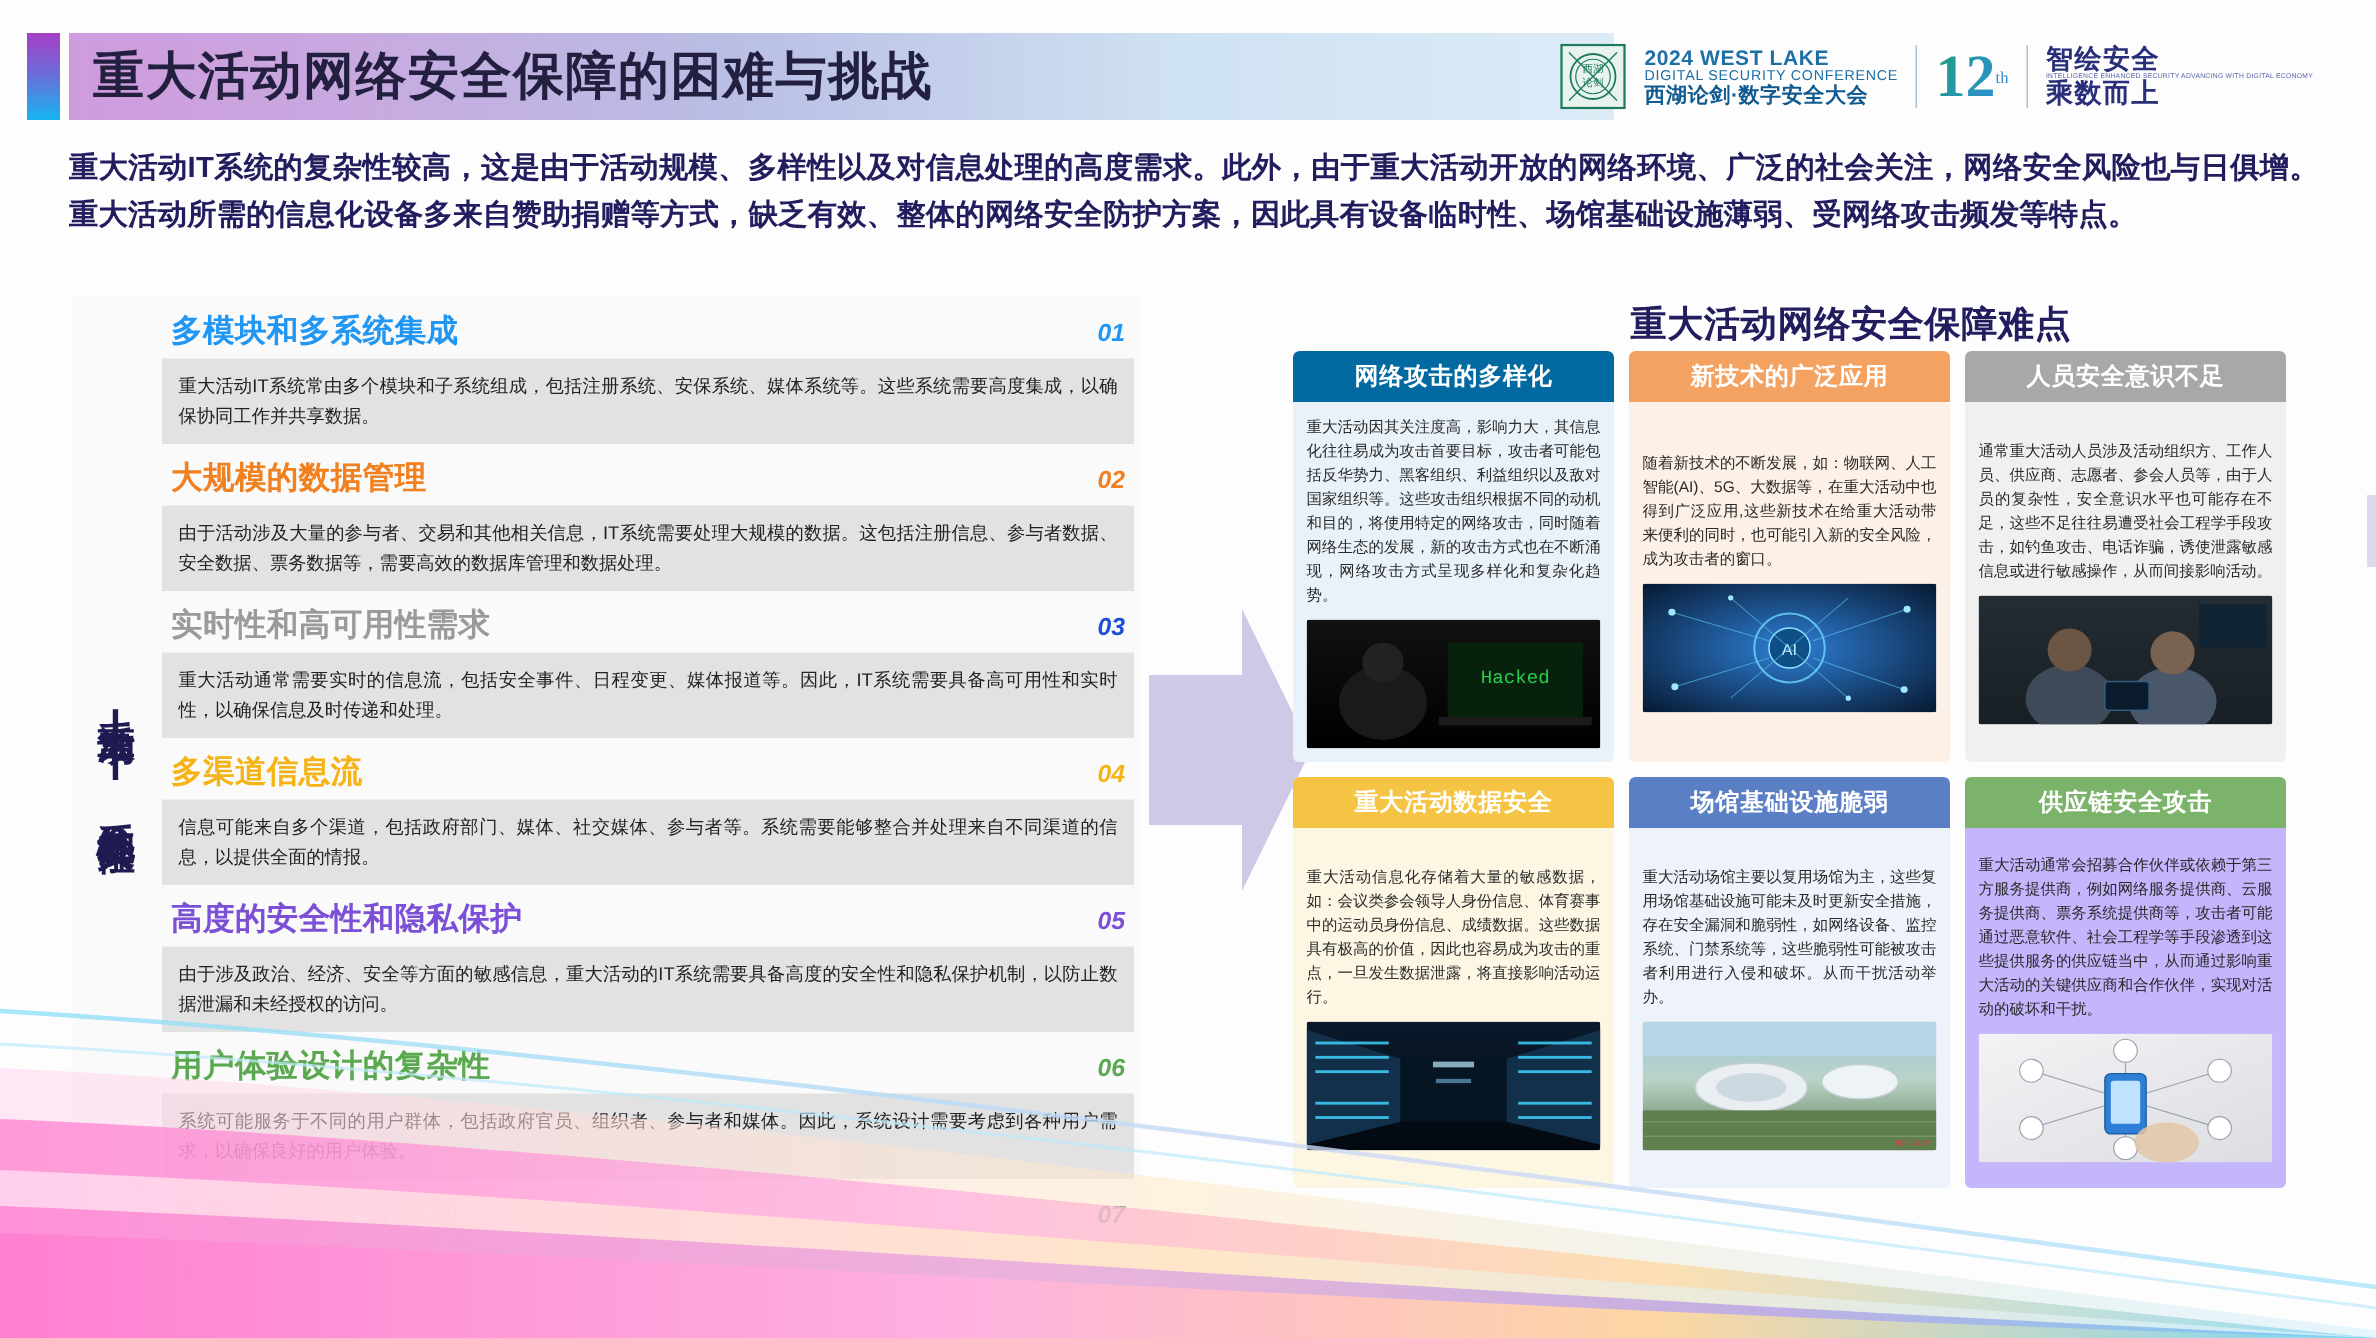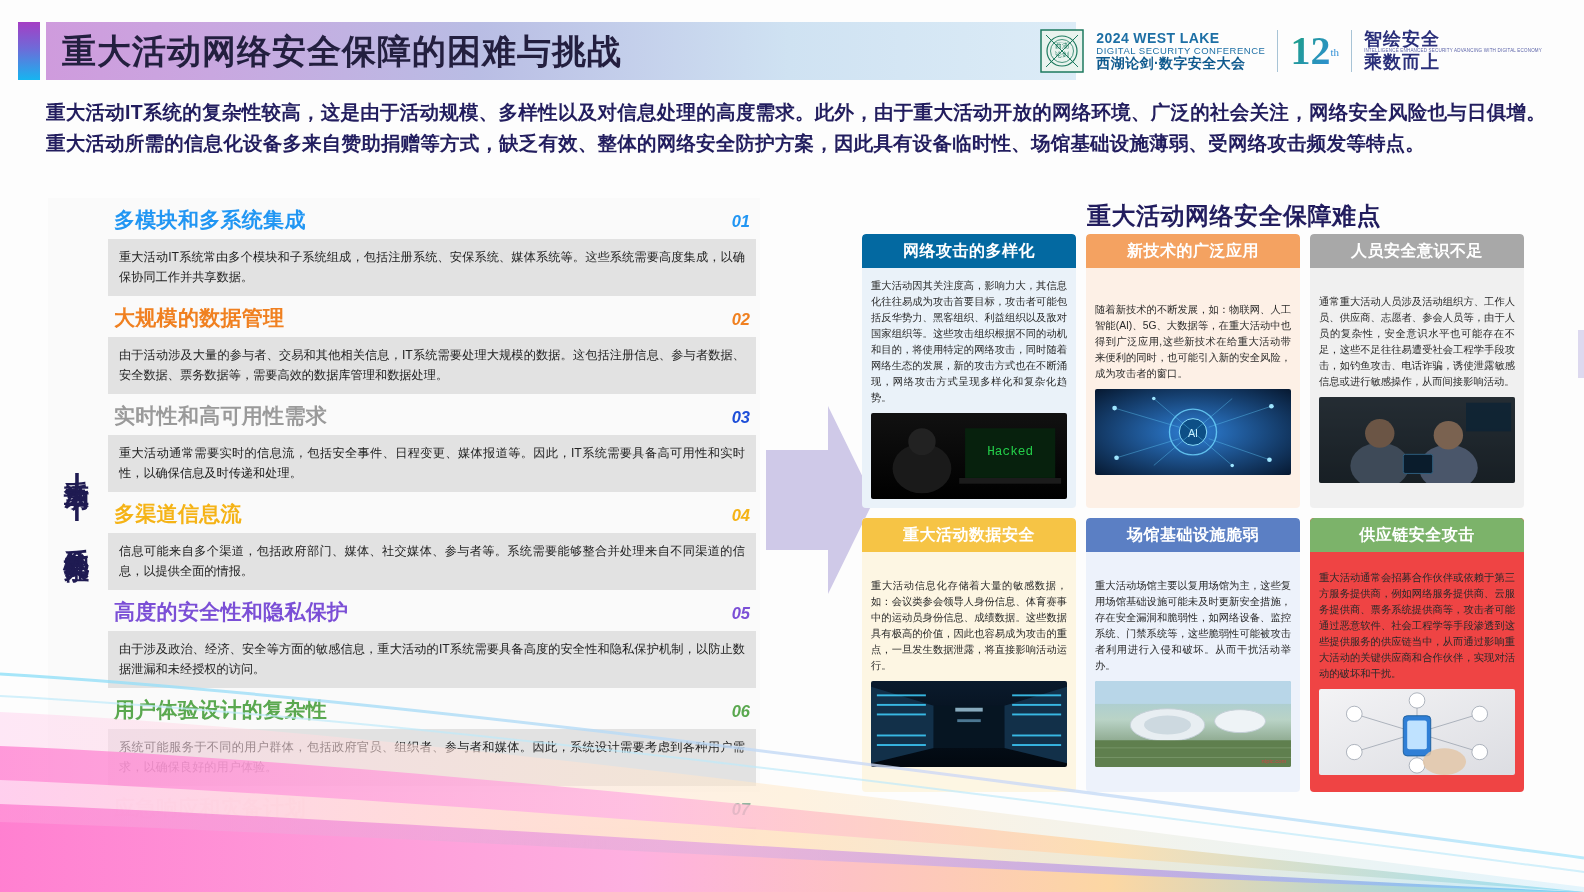--- a/index.html
+++ b/index.html
@@ -343,21 +343,21 @@
               <ellipse cx="148" cy="42" rx="26" ry="12" fill="#eef3f6" stroke="#c3ced6" stroke-width="1"></ellipse>
               <rect y="62" width="200" height="28" fill="#5f7f4e"></rect>
               <g stroke="#86a478" stroke-width="1" opacity="0.6">
                 <line x1="0" y1="70" x2="200" y2="70"></line>
                 <line x1="0" y1="80" x2="200" y2="80"></line>
               </g>
               <text x="170" y="86" font-size="6" fill="#c44" font-family="'Liberation Sans',sans-serif">nipic.com</text>
             </svg></div>
         </div>
       </div>
-      <div class="card" style="background: #ef4444;">
+      <div class="card" style="background: #c4b5fd;">
         <div class="card-head" style="background: rgb(124, 179, 106);">供应链安全攻击</div>
         <div class="card-body">
           <div class="card-text">重大活动通常会招募合作伙伴或依赖于第三方服务提供商，例如网络服务提供商、云服务提供商、票务系统提供商等，攻击者可能通过恶意软件、社会工程学等手段渗透到这些提供服务的供应链当中，从而通过影响重大活动的关键供应商和合作伙伴，实现对活动的破坏和干扰。</div>
           <div class="card-photo"><svg viewBox="0 0 200 90" preserveAspectRatio="none" width="100%" height="100%">
               <defs>
                 <linearGradient id="p6" x1="0" y1="0" x2="1" y2="1">
                   <stop offset="0" stop-color="#f3f3f5"></stop>
                   <stop offset="1" stop-color="#dcdde2"></stop>
                 </linearGradient>
               </defs>

